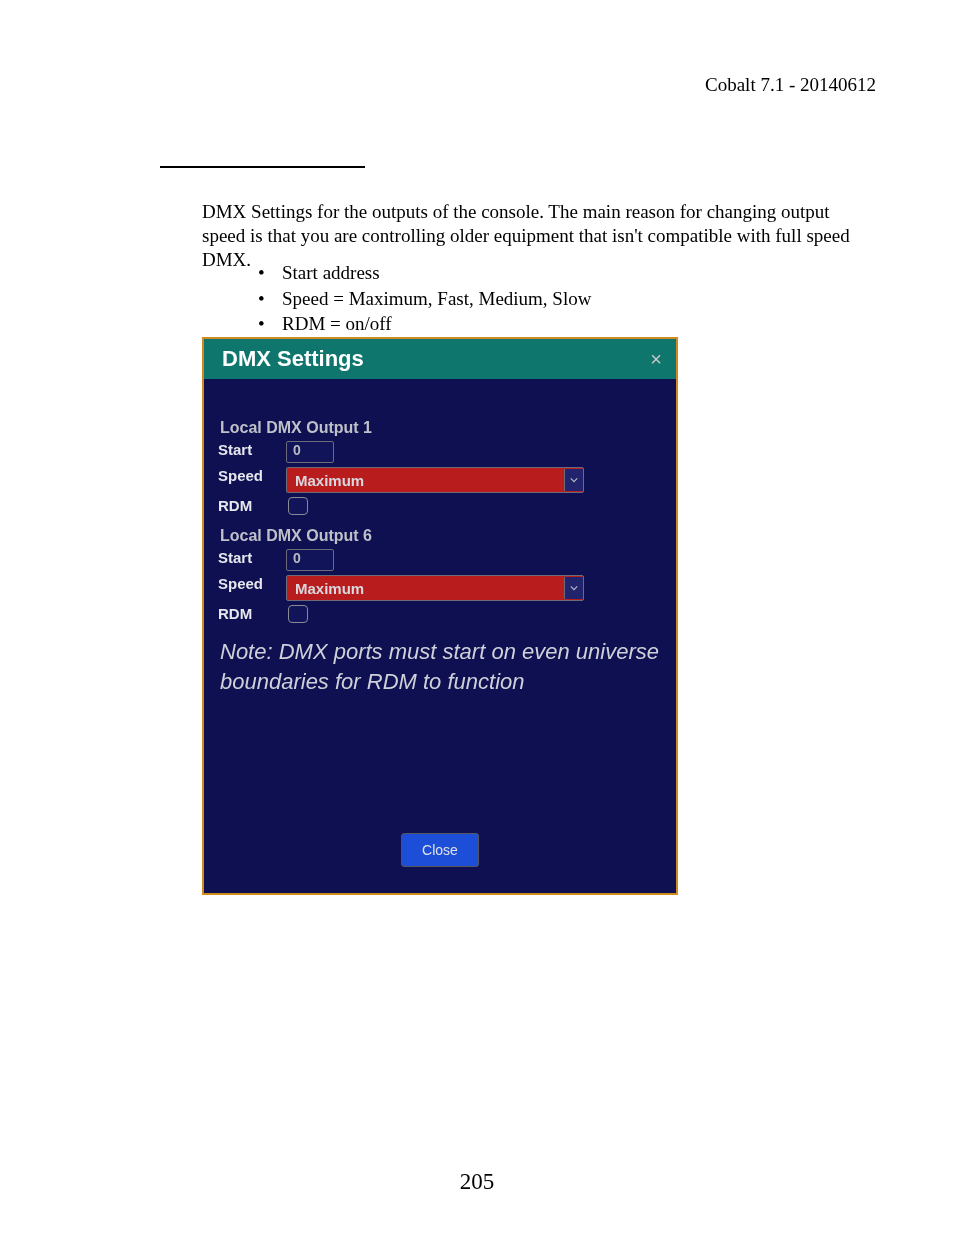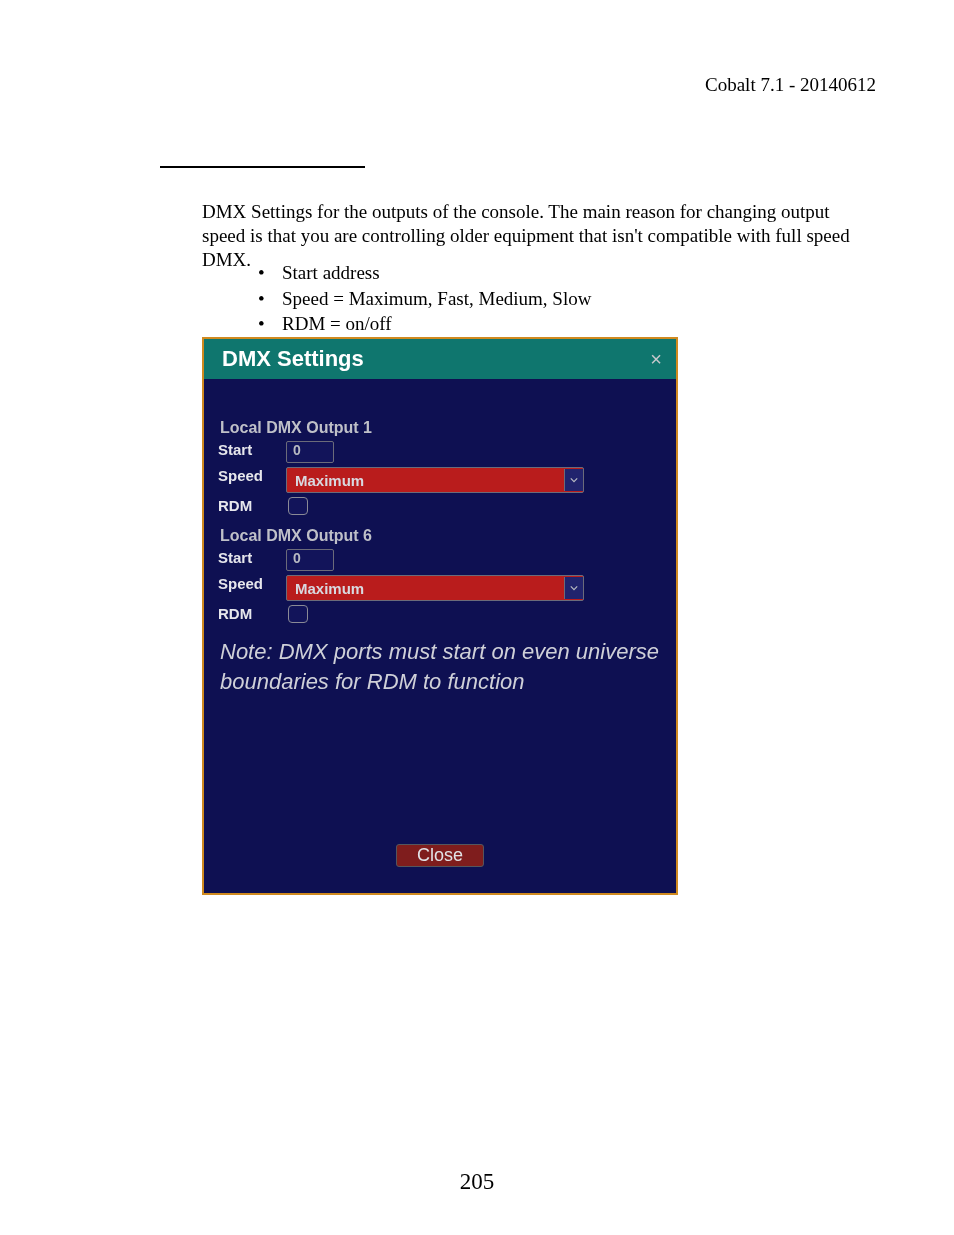--- a/index.html
+++ b/index.html
@@ -25,22 +25,22 @@
   .input.start{width:48px}
   .select{height:24px;width:296px;border:1px solid #6b6b7a;background:#b91c1c;display:flex;align-items:center;
           justify-content:space-between;border-radius:2px}
   .select .val{color:#d8d9e0;font-weight:600;font-size:15px;padding-left:8px}
   .select .arr{width:18px;height:22px;border-left:1px solid #6b6b7a;background:#21236d;
                display:flex;align-items:center;justify-content:center}
   .select .arr svg{width:8px;height:8px}
   .chk{width:18px;height:16px;border:1px solid #8a8a96;border-radius:4px;background:#12145a;margin-left:2px}
   .note{color:#cfd0d8;font-style:italic;font-weight:400;font-size:22px;line-height:1.35;margin:14px 2px 0 2px}
   .close-btn{position:absolute;bottom:26px;left:50%;transform:translateX(-50%);
-             background:#7f1d1d;border:1px solid #55565e;color:#e2e2e6;font-size:18px;
-             padding:0 20px;border-radius:3px;font-family:inherit}
+             background:#1d4ed8;border:1px solid #55565e;color:#e2e2e6;font-size:14px;
+             padding:8px 20px;border-radius:3px;font-family:inherit}
   .pageno{position:absolute;bottom:56px;width:100%;text-align:center;font-size:23px}
 </style>
 </head>
 <body>
 
 <div class="page">
   <div class="header-right">Cobalt 7.1 - 20140612</div>
   <div class="hr"></div>
   <div class="intro">DMX Settings for the outputs of the console. The main reason for changing output speed is that you are controlling older equipment that isn't compatible with full speed DMX.</div>
 

